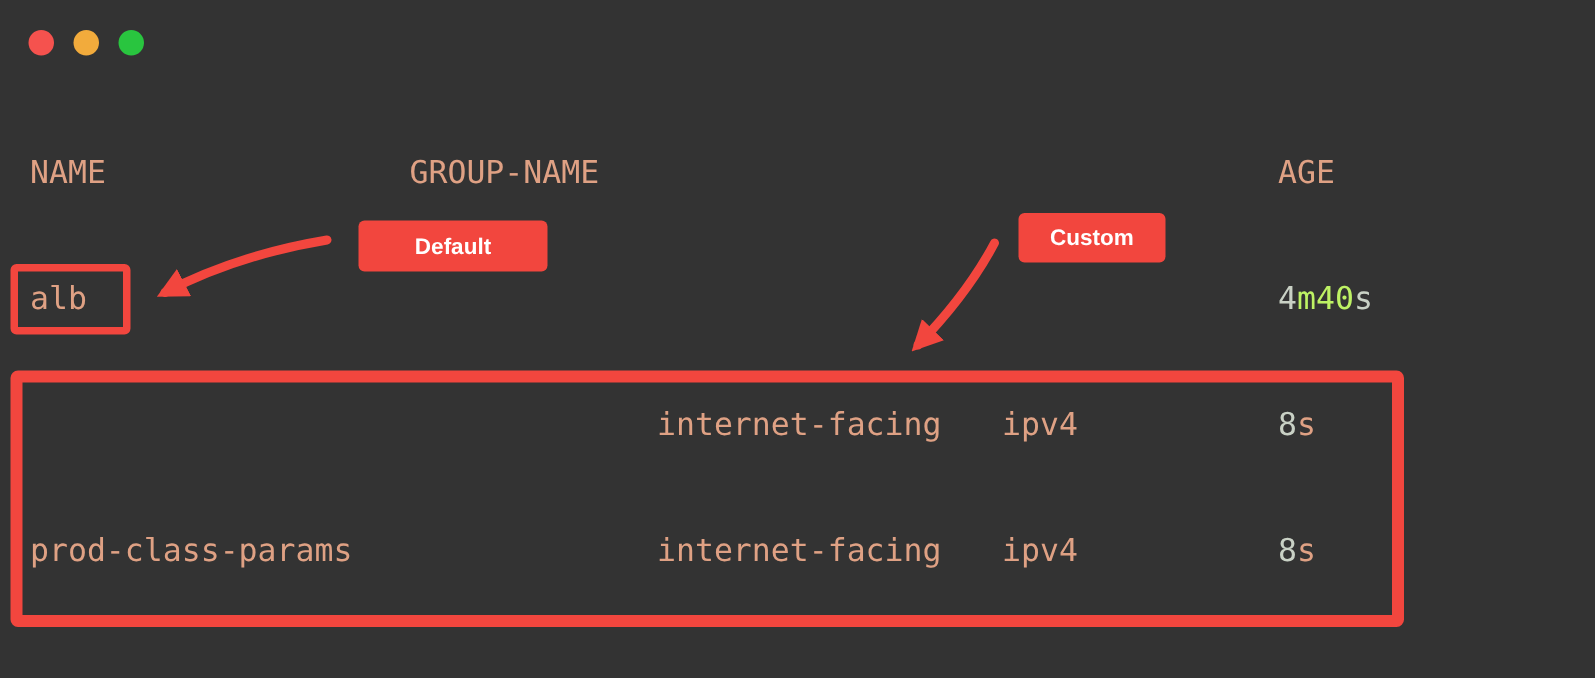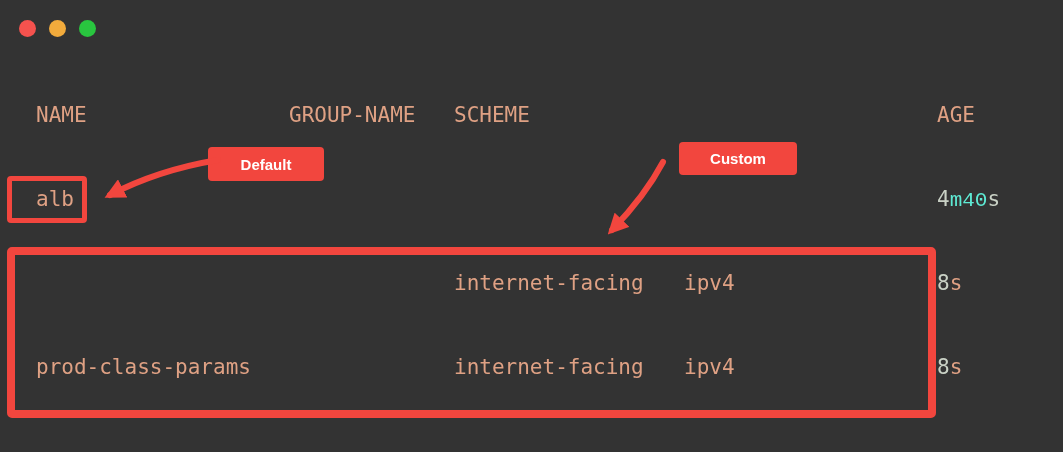--- a/index.html
+++ b/index.html
@@ -22,28 +22,27 @@
 
   
   .trow {
     position: absolute;
     left: 0; right: 0;
     height: 26px;
     line-height: 26px;
     font-size: 21px;
     color: var(--text_salmon, #dfa184);
     white-space: pre;
-    margin-left: 16px;
   }
   .trow .cell { position: absolute; top: 0; }
   .col-name  { left: 20px; }
   .col-group { left: 273px; }
   .col-scheme{ left: 438px; }
   .col-ip    { left: 668px; }
-  .col-age   { left: 921px; }
+  .col-age   { left: 852px; }
 
   .row-header { top: 102px; }
   .row-alb    { top: 186px; }
   .row-dev    { top: 270px; }
   .row-prod   { top: 354px; padding-left: 11px; }
 
   
   .anno-box {
     position: absolute;
     border-style: solid;
@@ -60,22 +59,22 @@
     background: var(--annotation_red, #f2463e);
     color: var(--badge_text, #ffffff);
     font-family: "Liberation Sans", sans-serif;
     font-size: 15px;
     font-weight: 700;
     border-radius: 4px;
     display: flex;
     align-items: center;
     justify-content: center;
   }
-  .badge-default { left: 208px; top: 147px; width: 116px; height: 34px; }
-  .badge-custom  { left: 679px; top: 142px; width: 118px; height: 33px; }
+  .badge-default { left: 239px; top: 147px; width: 126px; height: 34px; }
+  .badge-custom  { left: 679px; top: 142px; width: 98px; height: 33px; }
 
   
   .arrows {
     position: absolute;
     left: 0; top: 0;
     width: 1063px; height: 452px;
     color: var(--annotation_red, #f2463e);
     pointer-events: none;
   }
 </style>
@@ -86,27 +85,26 @@
 
   <div class="traffic">
     <div class="dot close"></div>
     <div class="dot minimize"></div>
     <div class="dot maximize"></div>
   </div>
 
   <div class="trow row-header">
     <span class="cell col-name">NAME</span>
     <span class="cell col-group">GROUP-NAME</span>
-    <span class="cell col-scheme">SCHEME</span>
     <span class="cell col-age">AGE</span>
   </div>
 
   <div class="trow row-alb">
     <span class="cell col-name">alb</span>
-    <span class="cell col-age"><span style="color: rgb(201, 209, 197);">4</span><span style="color: #5eead4; font-family: Liberation Mono, monospace;">m40</span><span style="color: rgb(201, 209, 197);">s</span></span>
+    <span class="cell col-age"><span style="color: rgb(201, 209, 197);">4</span><span style="color: #bef264;">m40</span><span style="color: rgb(201, 209, 197);">s</span></span>
   </div>
 
   <div class="trow row-dev">
     <span class="cell col-scheme">internet-facing</span>
     <span class="cell col-ip">ipv4</span>
     <span class="cell col-age"><span style="color: rgb(201, 209, 197);">8</span><span style="color: rgb(223, 161, 132);">s</span></span>
   </div>
 
   <div class="trow row-prod">
     <span class="cell col-name">prod-class-params</span>

